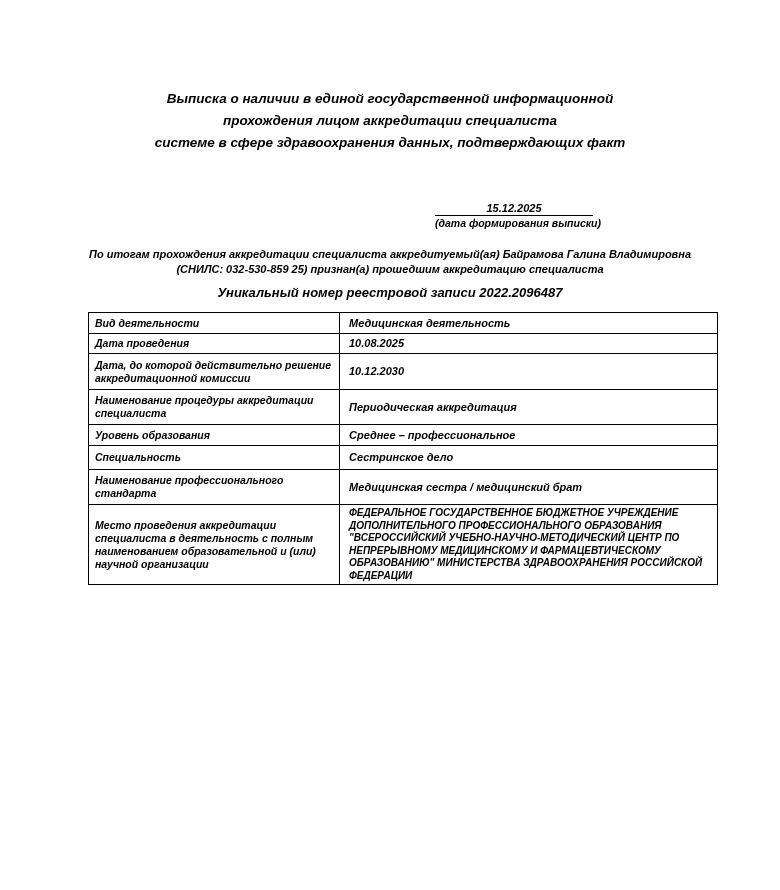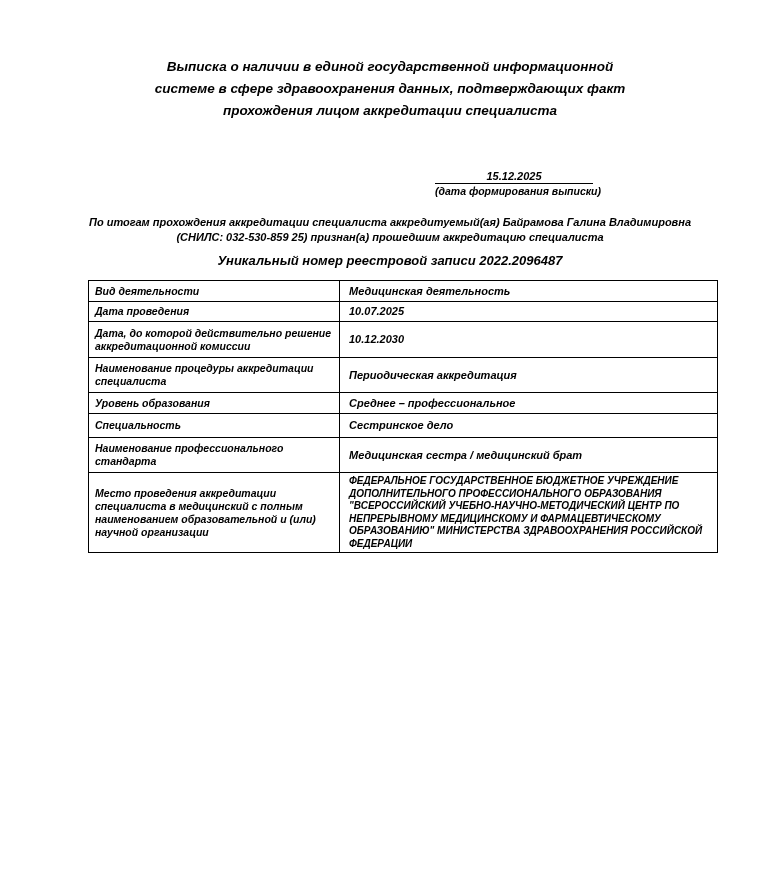--- a/index.html
+++ b/index.html
@@ -8,21 +8,21 @@
     width: 780px;
     height: 890px;
     background: #ffffff;
     color: #000000;
     font-family: "Liberation Sans", sans-serif;
     font-weight: bold;
     font-style: italic;
     overflow: hidden;
   }
   .title {
-    padding-top: 56px;
+    padding-top: 88px;
     text-align: center;
     font-size: 13.5px;
     line-height: 22px;
   }
   .date-block {
     margin: 14px 0 0 435px;
     width: 158px;
   }
   .date-value {
     font-size: 11px;
@@ -84,43 +84,43 @@
     padding-right: 2px;
   }
 </style>
 </head>
 <body>
 
 <div class="page">
 
   <div class="title">
     <div>Выписка о наличии в единой государственной информационной</div>
+    <div>прохождения лицом аккредитации специалиста</div>
     <div>системе в сфере здравоохранения данных, подтверждающих факт</div>
-    <div>прохождения лицом аккредитации специалиста</div>
   </div>
 
   <div class="date-block">
     <div class="date-value">15.12.2025</div>
     <div class="date-caption">(дата формирования выписки)</div>
   </div>
 
   <div class="intro">По итогам прохождения аккредитации специалиста аккредитуемый(ая) Байрамова Галина Владимировна (СНИЛС: 032-530-859 25) признан(а) прошедшим аккредитацию специалиста</div>
 
 
   <div class="registry">Уникальный номер реестровой записи 2022.2096487</div>
 
   <table class="acc">
     <tbody>
       <tr style="height:21px;">
         <td class="cell-label">Вид деятельности</td>
         <td class="cell-value">Медицинская деятельность</td>
       </tr>
       <tr style="height:20px;">
         <td class="cell-label">Дата проведения</td>
-        <td class="cell-value">10.07.2025</td>
+        <td class="cell-value">10.08.2025</td>
       </tr>
       <tr style="height:36px;">
         <td class="cell-label">Дата, до которой действительно решение аккредитационной комиссии</td>
         <td class="cell-value">10.12.2030</td>
       </tr>
       <tr style="height:35px;">
         <td class="cell-label">Наименование процедуры аккредитации специалиста</td>
         <td class="cell-value">Периодическая аккредитация</td>
       </tr>
       <tr style="height:21px;">
@@ -129,19 +129,19 @@
       </tr>
       <tr style="height:24px;">
         <td class="cell-label">Специальность</td>
         <td class="cell-value">Сестринское дело</td>
       </tr>
       <tr style="height:35px;">
         <td class="cell-label">Наименование профессионального стандарта</td>
         <td class="cell-value">Медицинская сестра / медицинский брат</td>
       </tr>
       <tr style="height:75px;">
-        <td class="cell-label">Место проведения аккредитации специалиста в медицинский с полным наименованием образовательной и (или) научной организации</td>
+        <td class="cell-label">Место проведения аккредитации специалиста в деятельность с полным наименованием образовательной и (или) научной организации</td>
         <td class="cell-value multiline">ФЕДЕРАЛЬНОЕ ГОСУДАРСТВЕННОЕ БЮДЖЕТНОЕ УЧРЕЖДЕНИЕ ДОПОЛНИТЕЛЬНОГО ПРОФЕССИОНАЛЬНОГО ОБРАЗОВАНИЯ "ВСЕРОССИЙСКИЙ УЧЕБНО-НАУЧНО-МЕТОДИЧЕСКИЙ ЦЕНТР ПО НЕПРЕРЫВНОМУ МЕДИЦИНСКОМУ И ФАРМАЦЕВТИЧЕСКОМУ ОБРАЗОВАНИЮ" МИНИСТЕРСТВА ЗДРАВООХРАНЕНИЯ РОССИЙСКОЙ ФЕДЕРАЦИИ</td>
       </tr>
     </tbody>
   </table>
 
 </div>
 
 </body></html>

